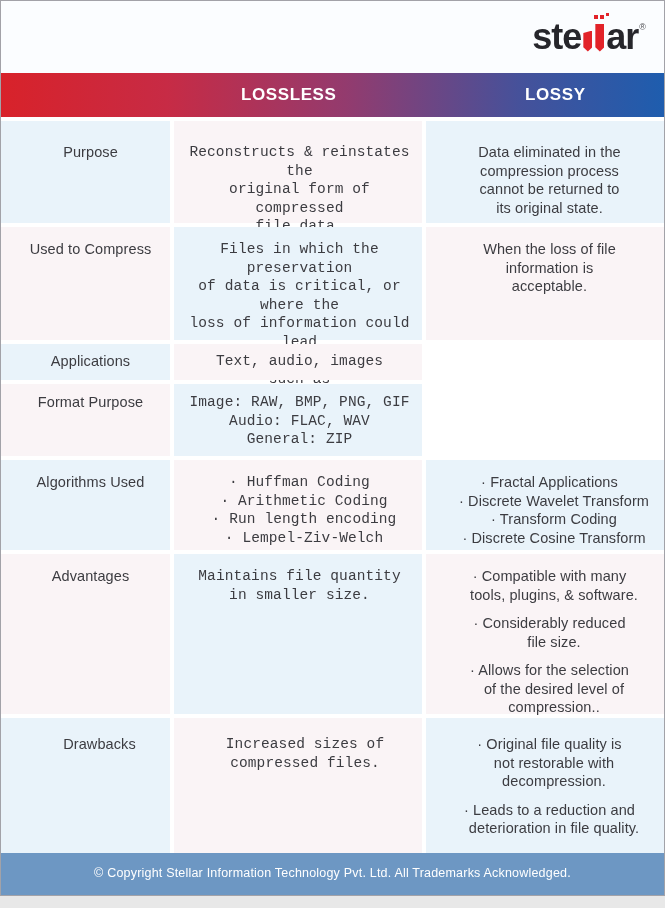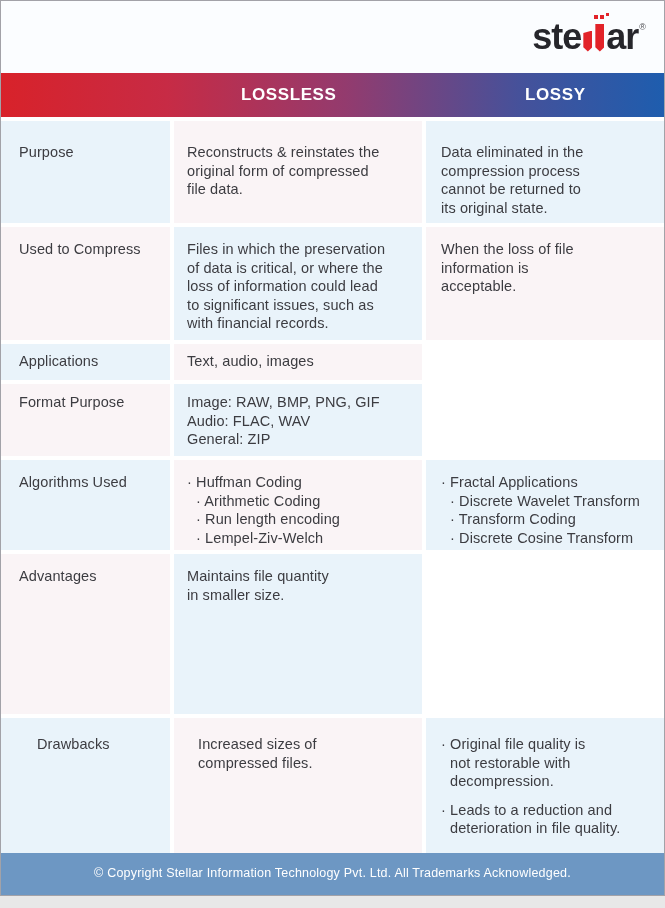--- a/index.html
+++ b/index.html
@@ -52,26 +52,26 @@
   .header-bar .h-spacer { width: 172px; flex: 0 0 172px; }
   .header-bar .h-lossless { width: 249px; flex: 0 0 249px; padding-left: 24px; }
   .header-bar .h-lossy { flex: 1; padding-left: 15px; }
 
   
   .table-body {
     flex: 1; background: #ffffff;
     display: flex; flex-direction: column;
     padding-top: 4px;
   }
-  .t-row { display: flex; gap: 4px; margin-bottom: 4px; }
+  .t-row { display: flex; gap: 4px; margin-bottom: 4px; text-align: center; }
   .cell {
     font-size: 14.5px; line-height: 18.5px; color: #3c3c41; letter-spacing: 0.1px;
   }
   .cell-label { width: 169px; flex: 0 0 169px; padding: 13px 8px 10px 18px; }
-  .cell-mid   { width: 248px; flex: 0 0 248px; padding: 13px 10px 10px 13px; }
+  .cell-mid   { width: 248px; flex: 0 0 248px; padding: 13px 10px 10px 13px; font-family: Liberation Mono, monospace; }
   .cell-right { flex: 1; padding: 13px 6px 10px 15px; }
 
   
   .t-row:nth-child(odd)  .cell-label, .t-row:nth-child(odd)  .cell-right { background: #e9f3fa; }
   .t-row:nth-child(odd)  .cell-mid { background: #faf4f6; }
   .t-row:nth-child(even) .cell-label, .t-row:nth-child(even) .cell-right { background: #faf4f6; }
   .t-row:nth-child(even) .cell-mid { background: #e9f3fa; }
 
   
   .t-row:nth-child(1) { height: 102px; }
@@ -191,20 +191,29 @@
 · Transform Coding
 · Discrete Cosine Transform</p>
         </div>
       </div>
       <div class="t-row">
         <div class="cell cell-label">Advantages</div>
         <div class="cell cell-mid">
           <p>Maintains file quantity
 in smaller size.</p>
         </div>
+        <div class="cell cell-right">
+          <p class="bullet">· Compatible with many
+tools, plugins, &amp; software.</p>
+          <p class="bullet">· Considerably reduced
+file size.</p>
+          <p class="bullet">· Allows for the selection
+of the desired level of
+compression..</p>
+        </div>
       </div>
       <div class="t-row row-indent">
         <div class="cell cell-label">Drawbacks</div>
         <div class="cell cell-mid">
           <p>Increased sizes of
 compressed files.</p>
         </div>
         <div class="cell cell-right">
           <p class="bullet">· Original file quality is
 not restorable with

